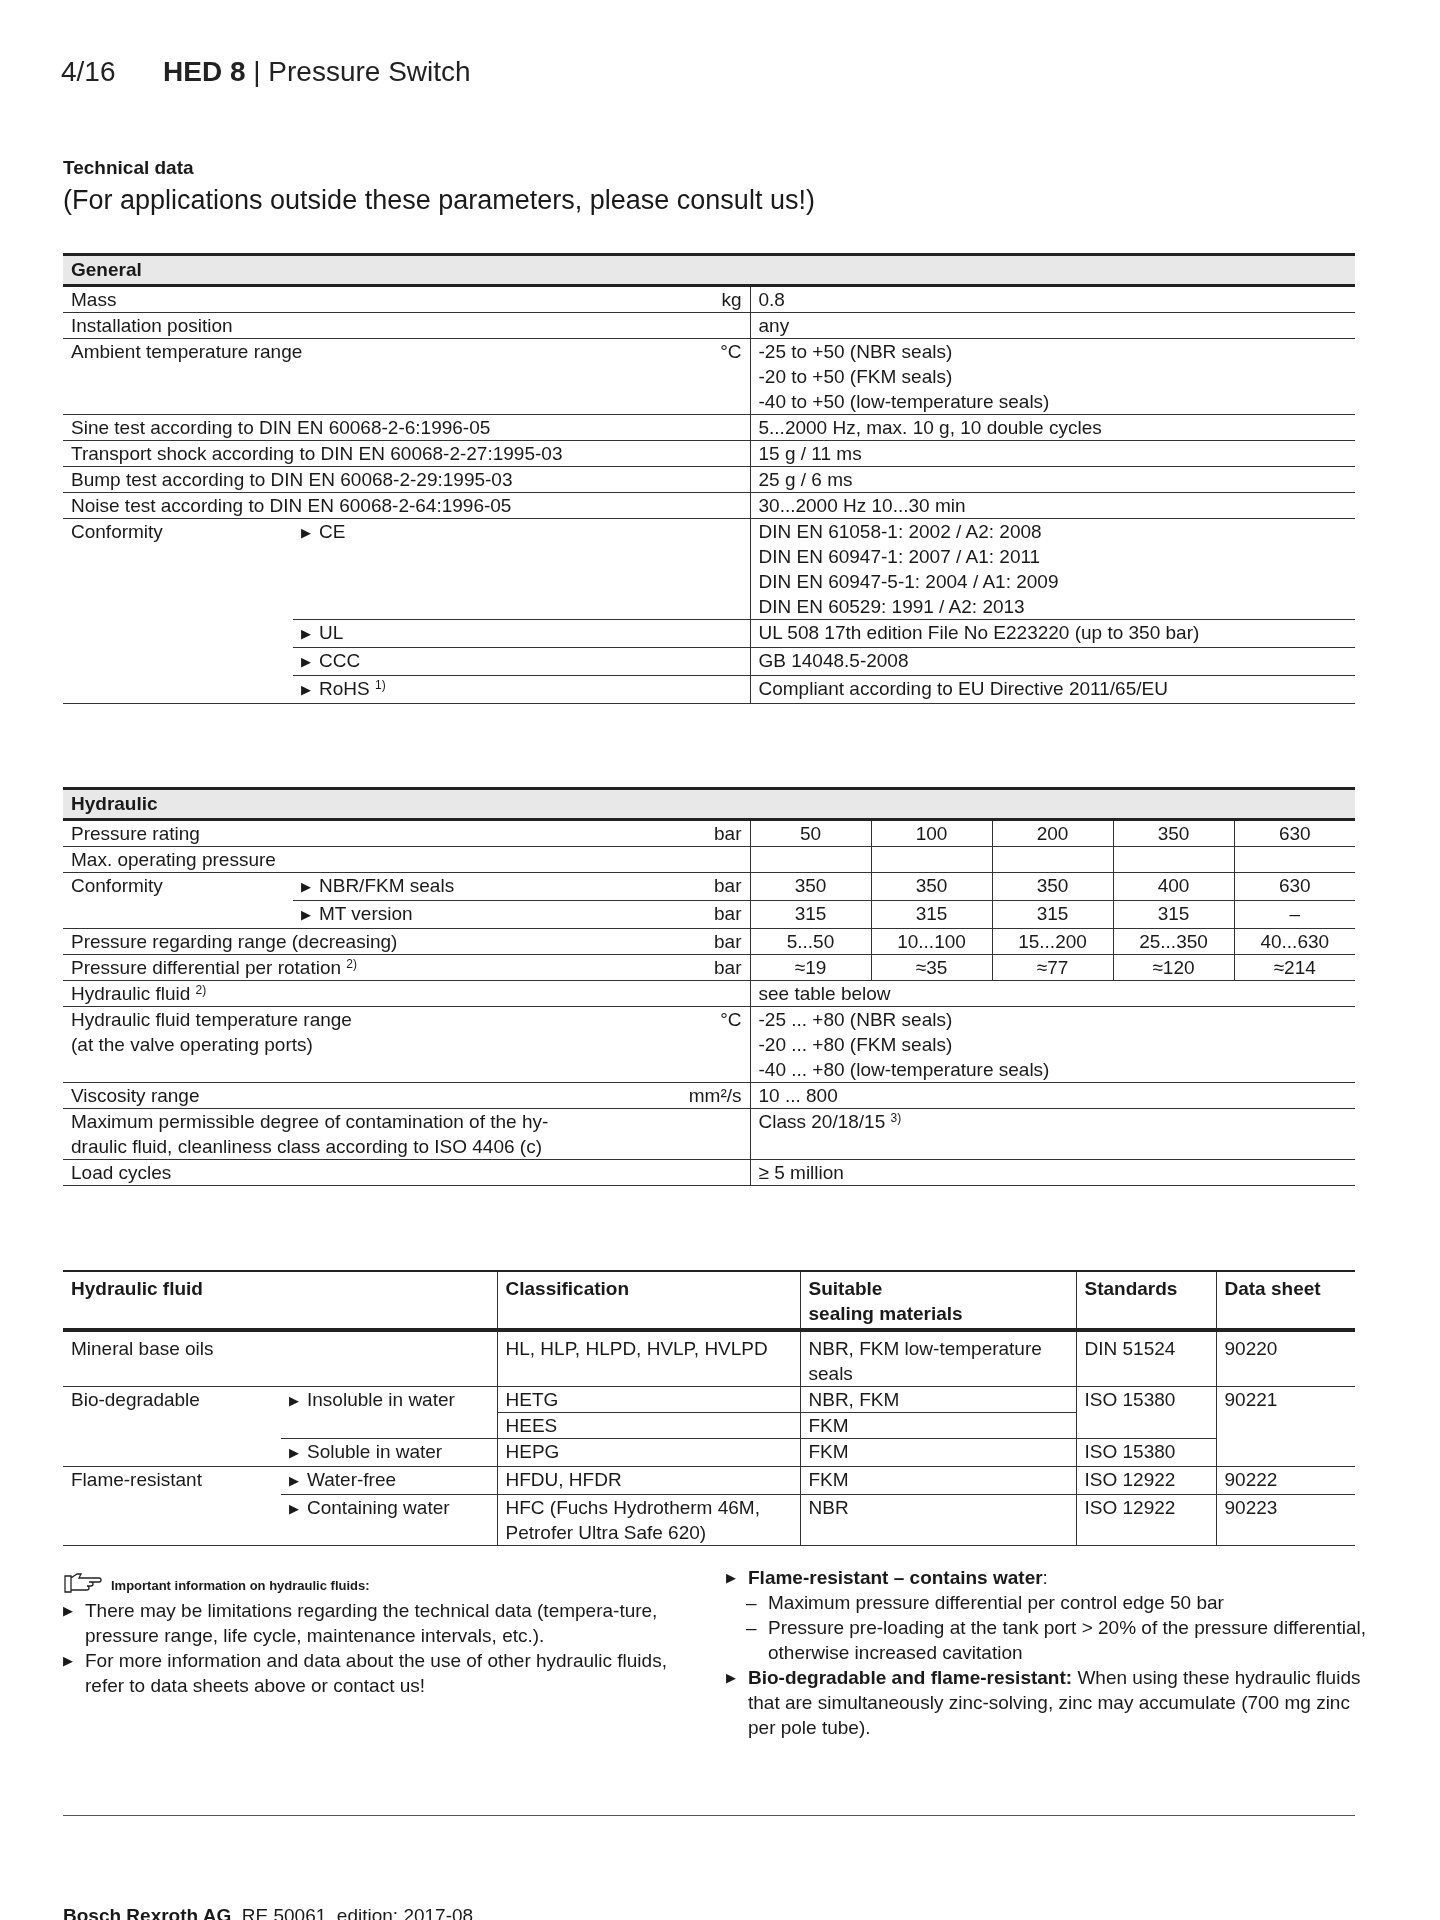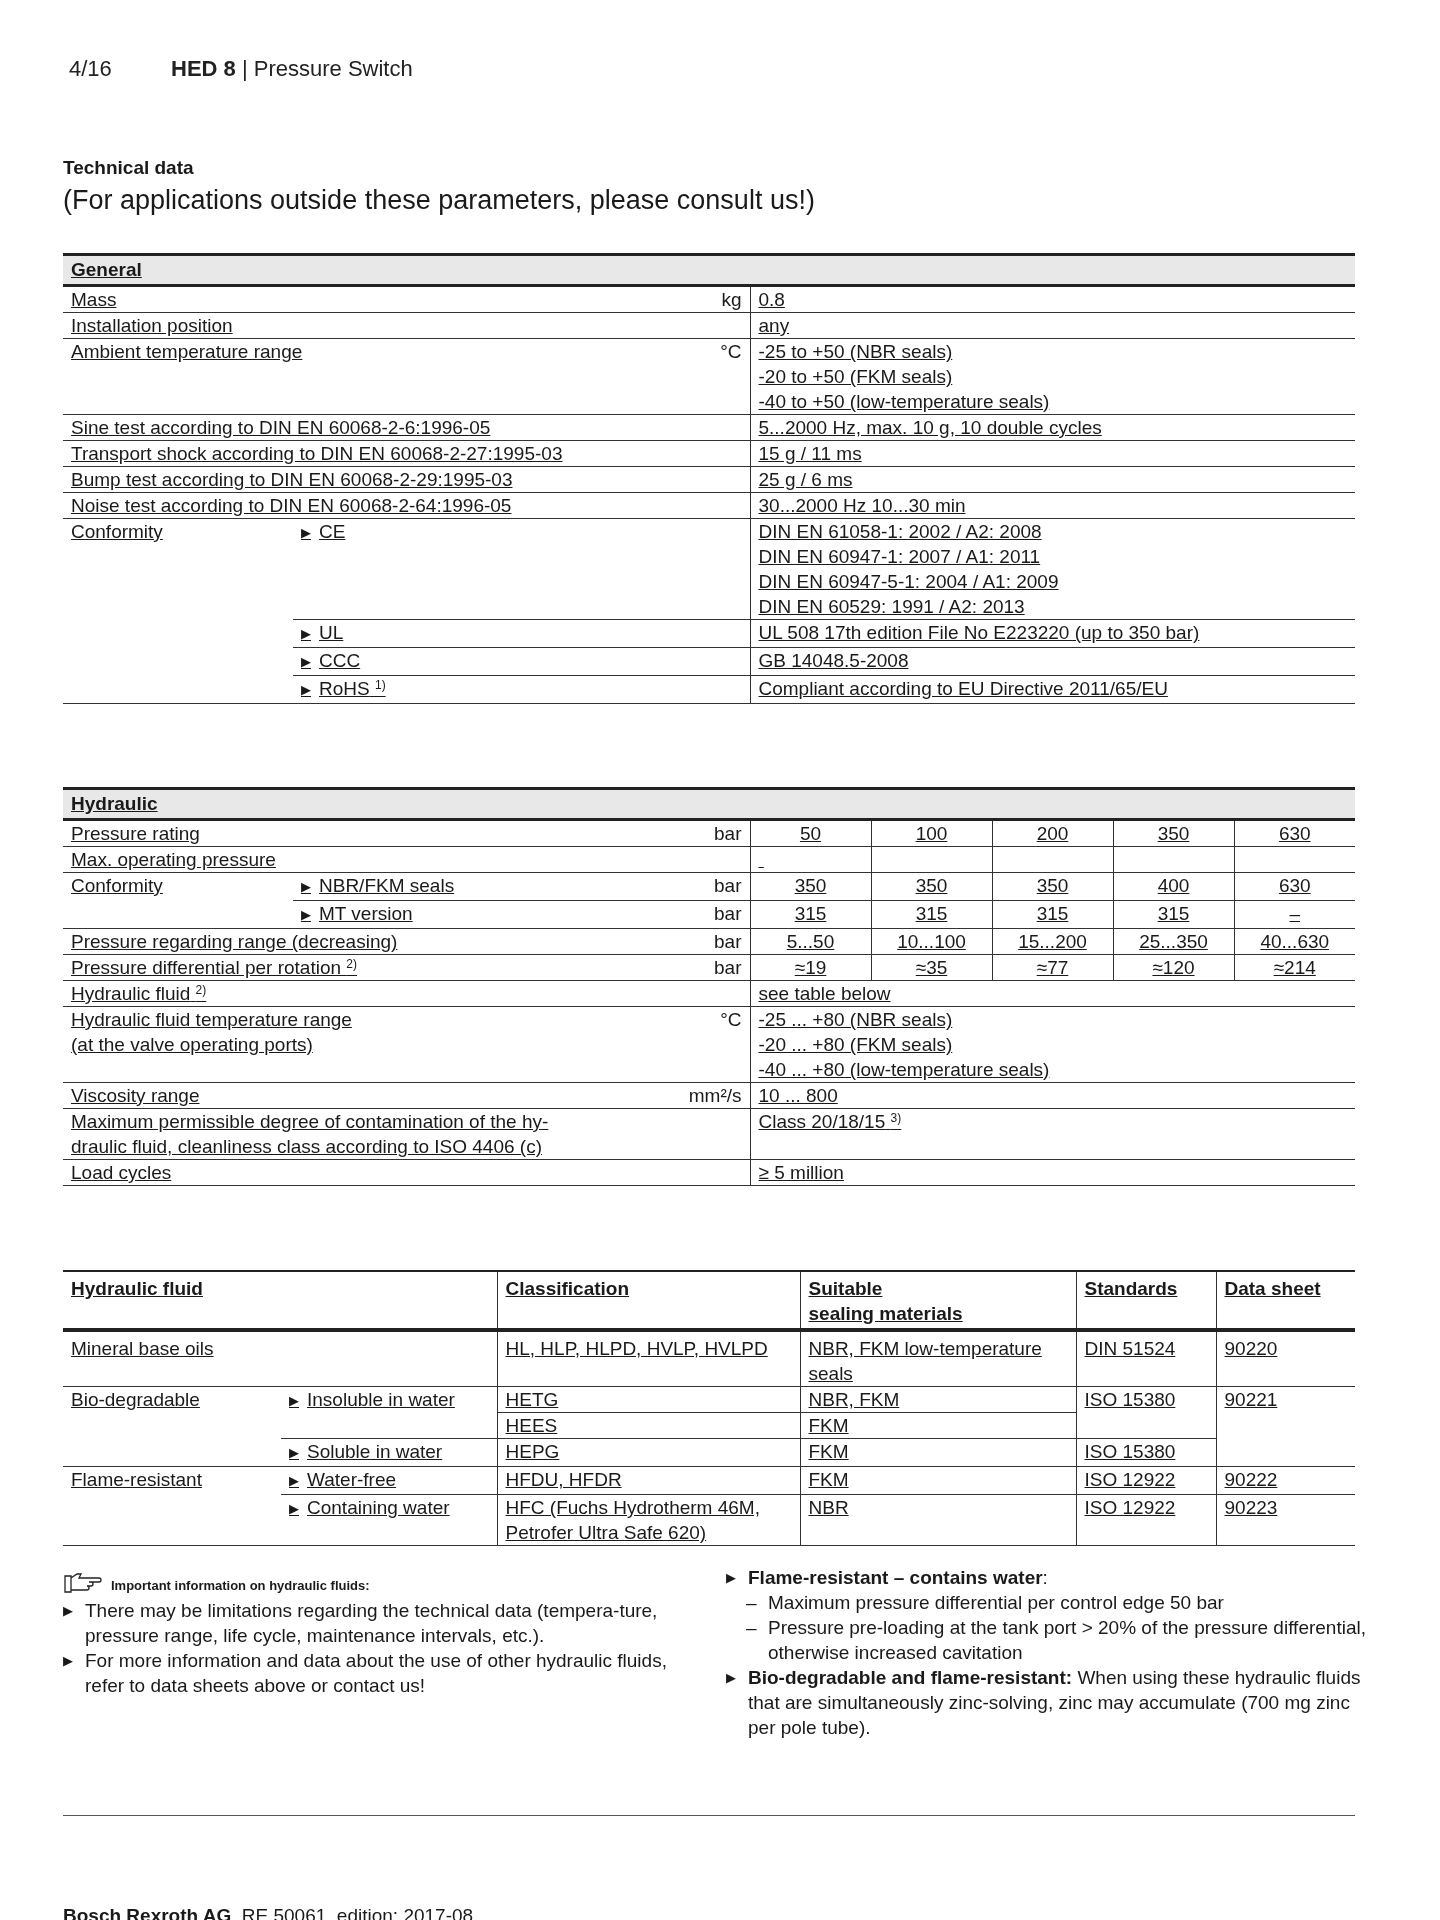--- a/index.html
+++ b/index.html
@@ -1,28 +1,28 @@
 <!DOCTYPE html>
 <html><head>
 <meta charset="utf-8">
 <style>
   html, body { margin: 0; padding: 0; background: #ffffff; }
   body {
     width: 1440px; height: 1920px; position: relative; overflow: hidden;
     font-family: "Liberation Sans", "DejaVu Sans", sans-serif;
     color: #1a1a1a; font-size: 19px;
   }
-  .hdr { position: absolute; top: 56px; left: 69px; font-size: 22px; color: #222; }
+  .hdr { position: absolute; top: 56px; left: 61px; font-size: 28px; color: #222; }
   .hdr .pg { display: inline-block; width: 102px; }
   .hdr b { font-weight: bold; }
   .title-block { position: absolute; top: 152px; left: 63px; }
   .title-block h1 { margin: 0; font-size: 19px; font-weight: bold; line-height: 32px; }
   .title-block .sub { font-size: 27px; line-height: 32px; }
 
-  table { border-collapse: collapse; width: 1292px; table-layout: fixed; text-decoration: underline; }
+  table { border-collapse: collapse; width: 1292px; table-layout: fixed; }
   td, th { padding: 0 8px; vertical-align: top; line-height: 25px; font-weight: normal; text-align: left; font-size: 19px; }
   .sec-head td { background: #e8e8e8; font-weight: bold; border-top: 3px solid #222; border-bottom: 3px solid #222; height: 28px; line-height: 28px; }
   .row td { border-bottom: 1.5px solid #333; }
   .vsep { border-left: 1.5px solid #333; }
   .ctr { text-align: center; }
   .tri::before { content: "\25B6"; font-size: 13px; margin-right: 8px; position: relative; top: -1px; }
   sup { font-size: 12px; vertical-align: top; position: relative; top: -3px; }
 
   #tbl-general { position: absolute; top: 253px; left: 63px; }
   #tbl-hydraulic { position: absolute; top: 787px; left: 63px; }

